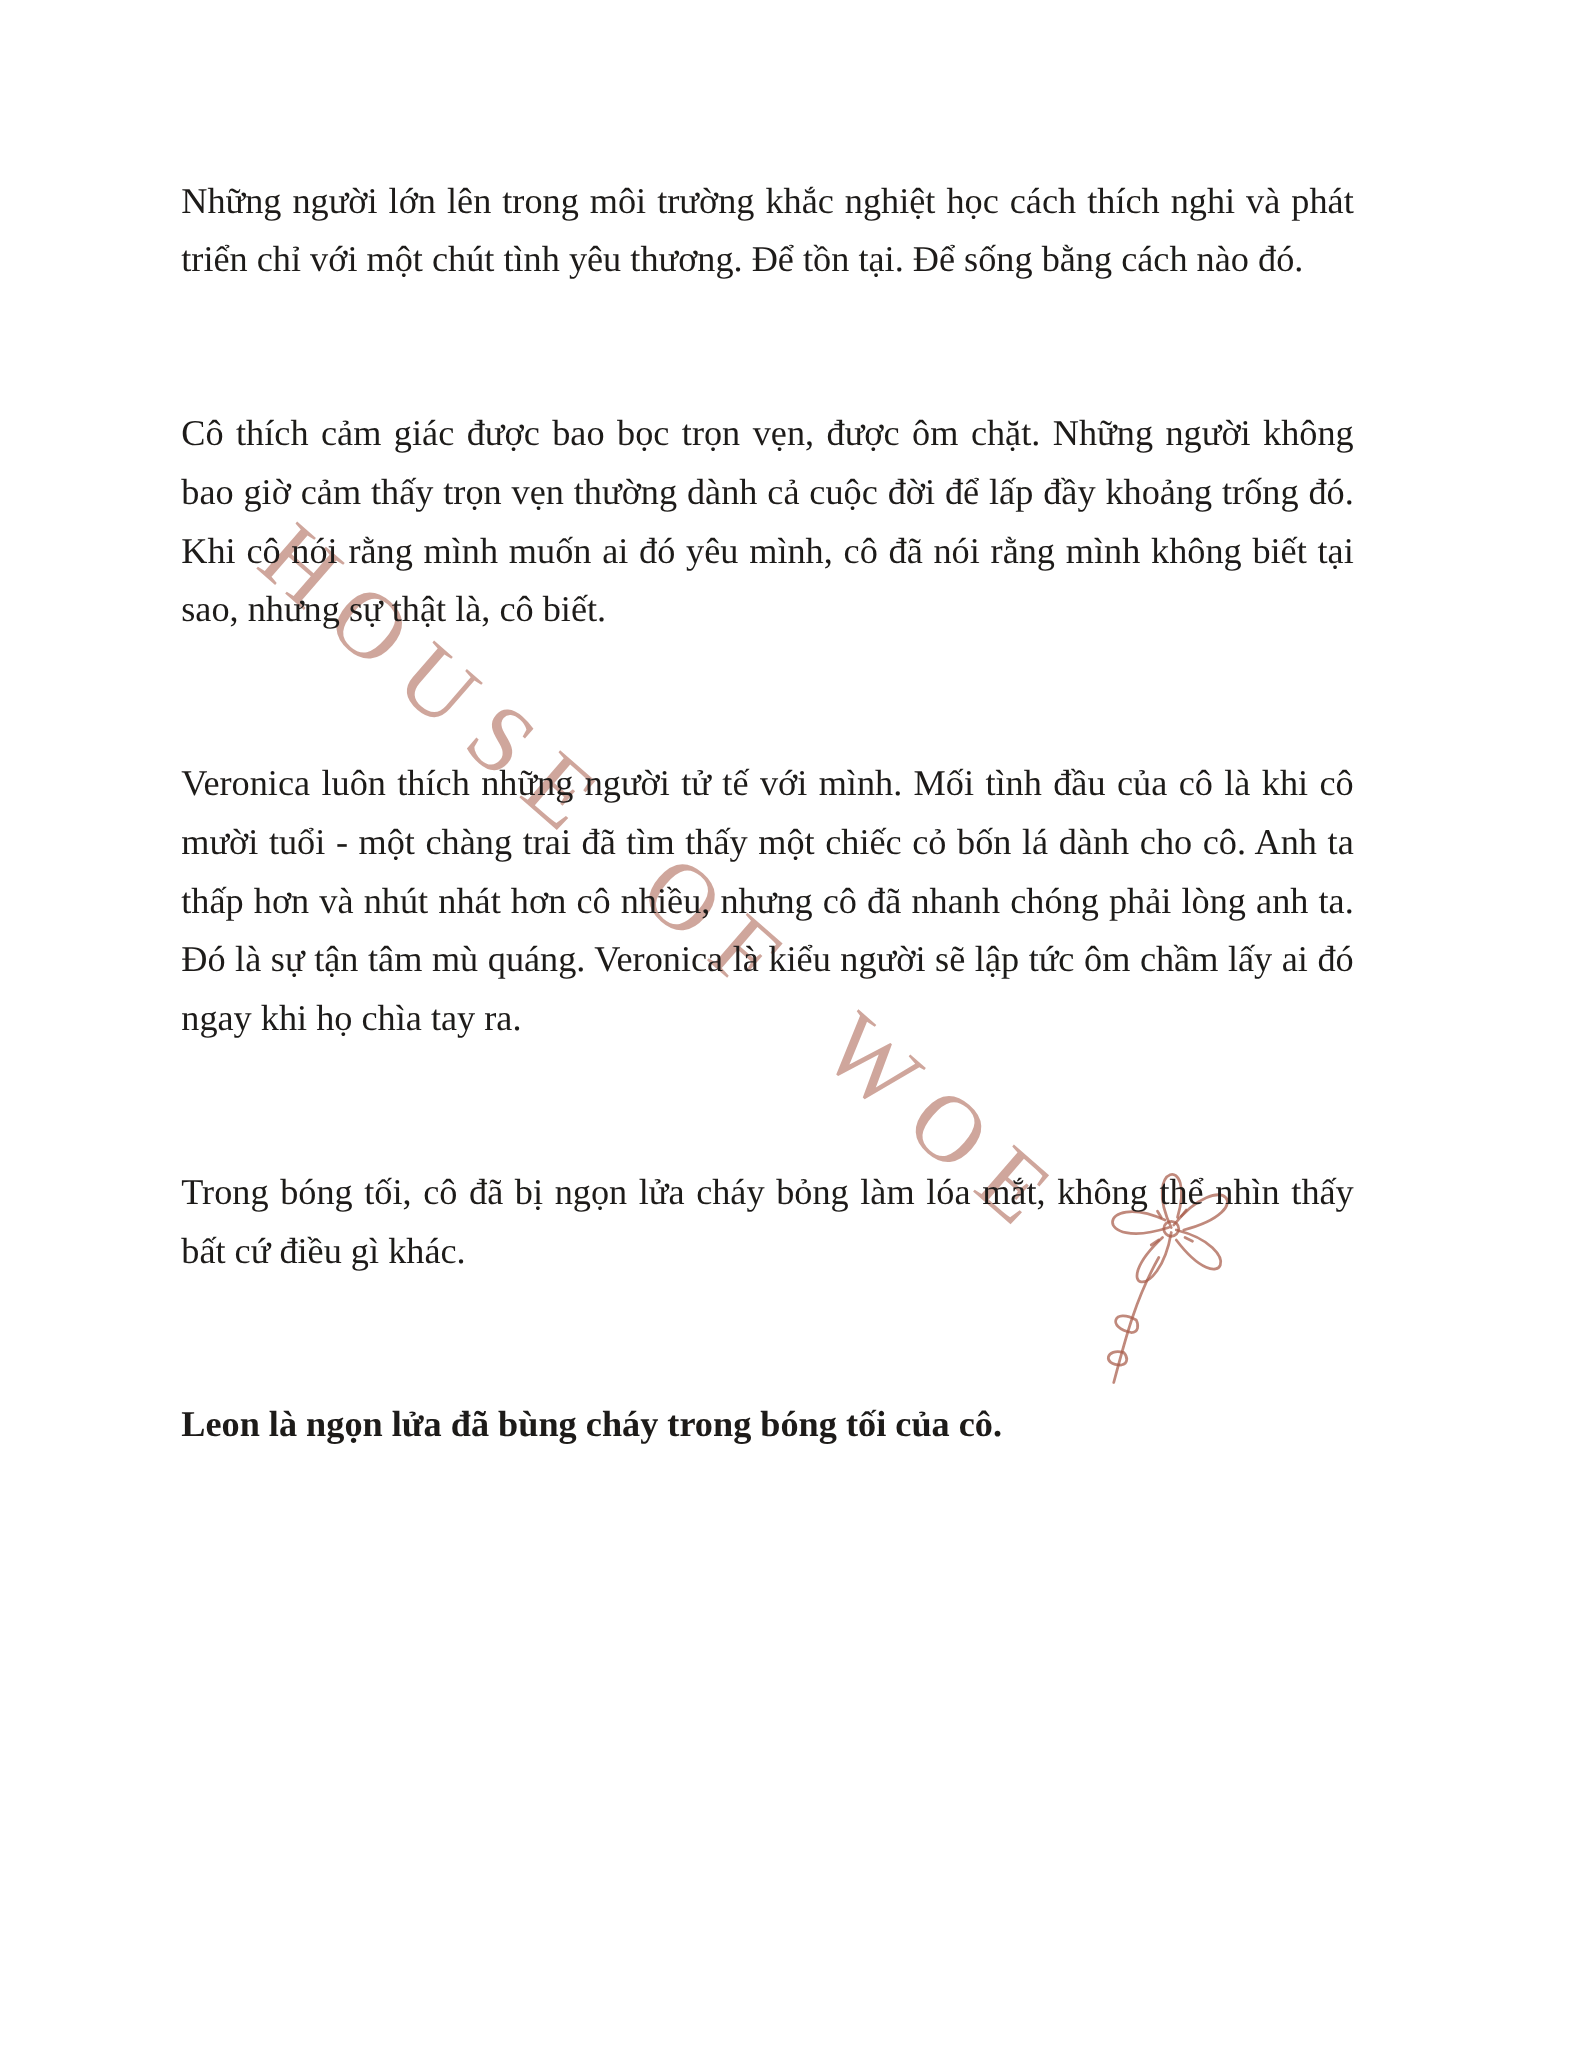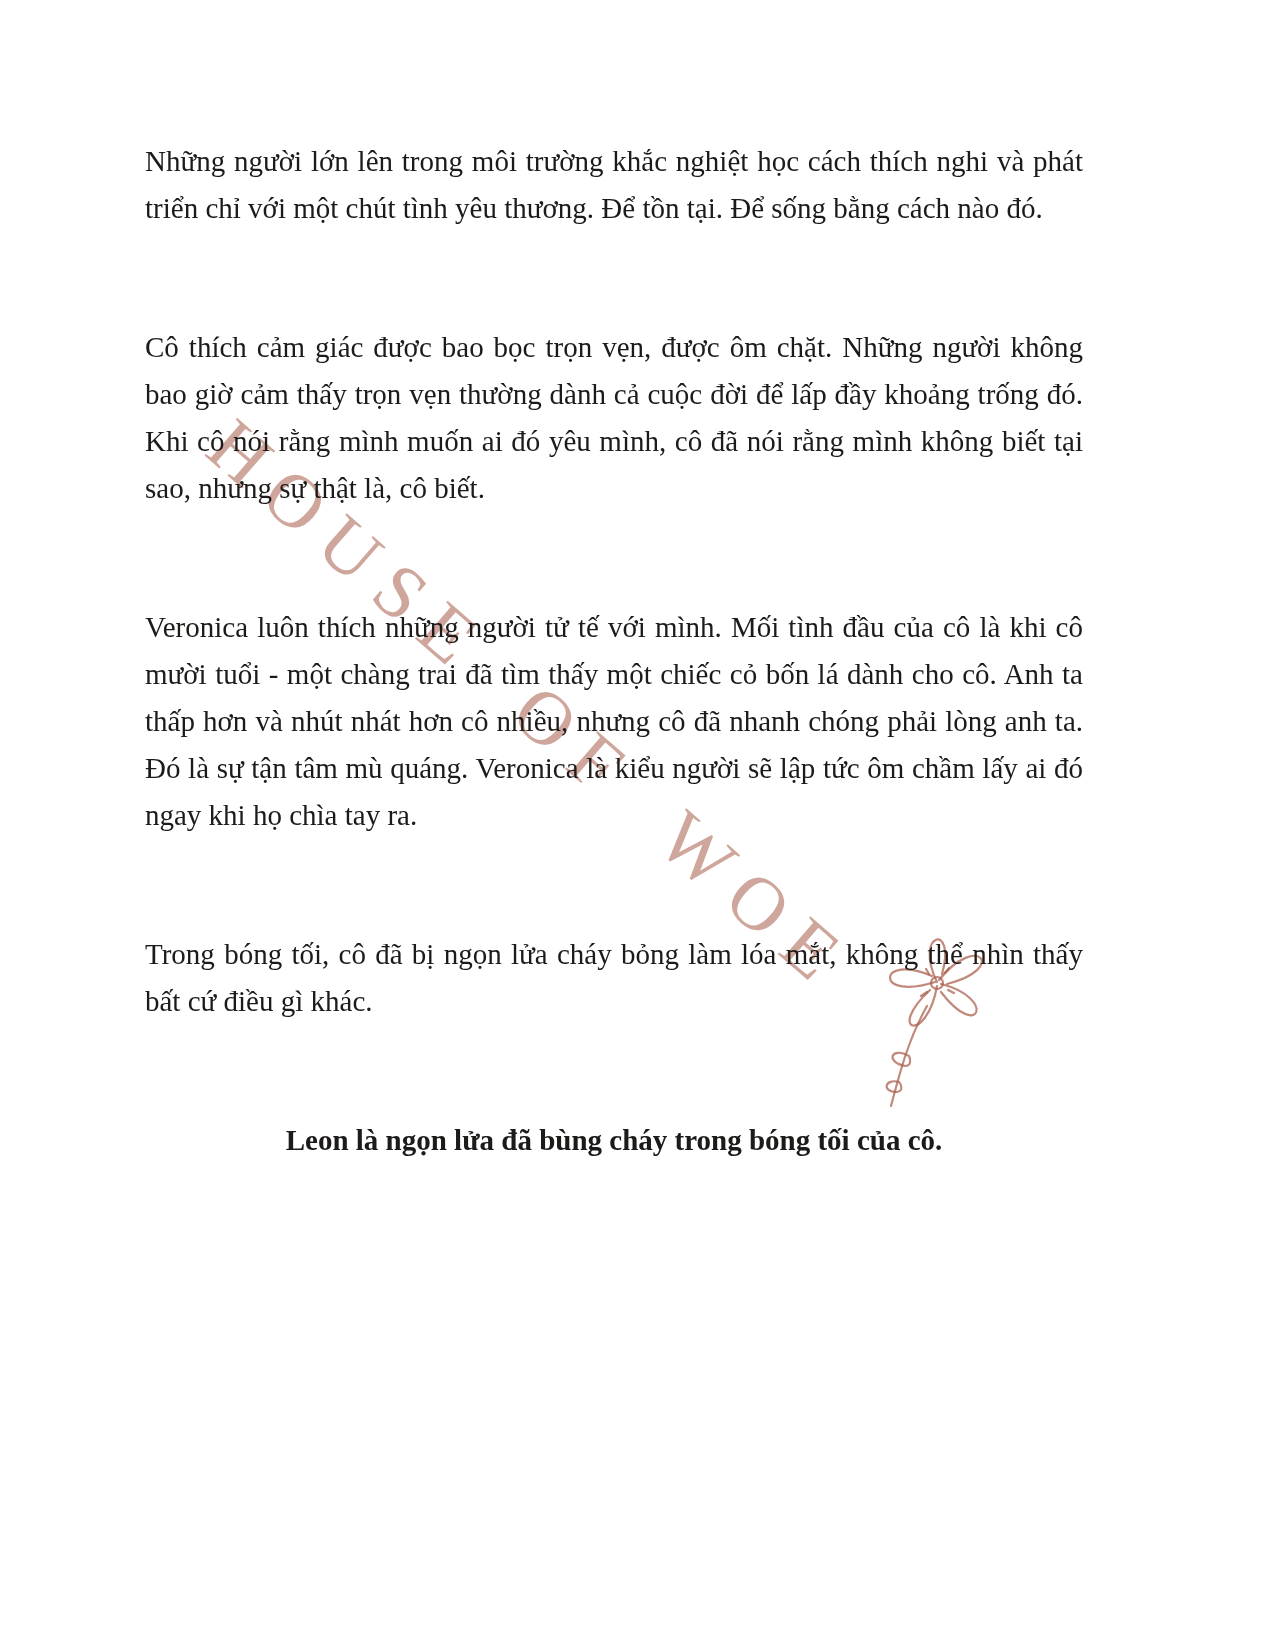--- a/index.html
+++ b/index.html
@@ -49,21 +49,21 @@
     color: #1d1b19;
     font-size: 29px;
     line-height: 47px;
     text-align: justify;
   }
   .content p {
     margin: 0 0 92px 0;
   }
   .content p.closing {
     font-weight: bold;
-    text-align: center;
+    text-align: left;
     margin-bottom: 0;
   }
 </style>
 </head>
 <body>
 
 <div class="page">
 
   <div class="watermark">HOUSE OF WOE</div>
 

